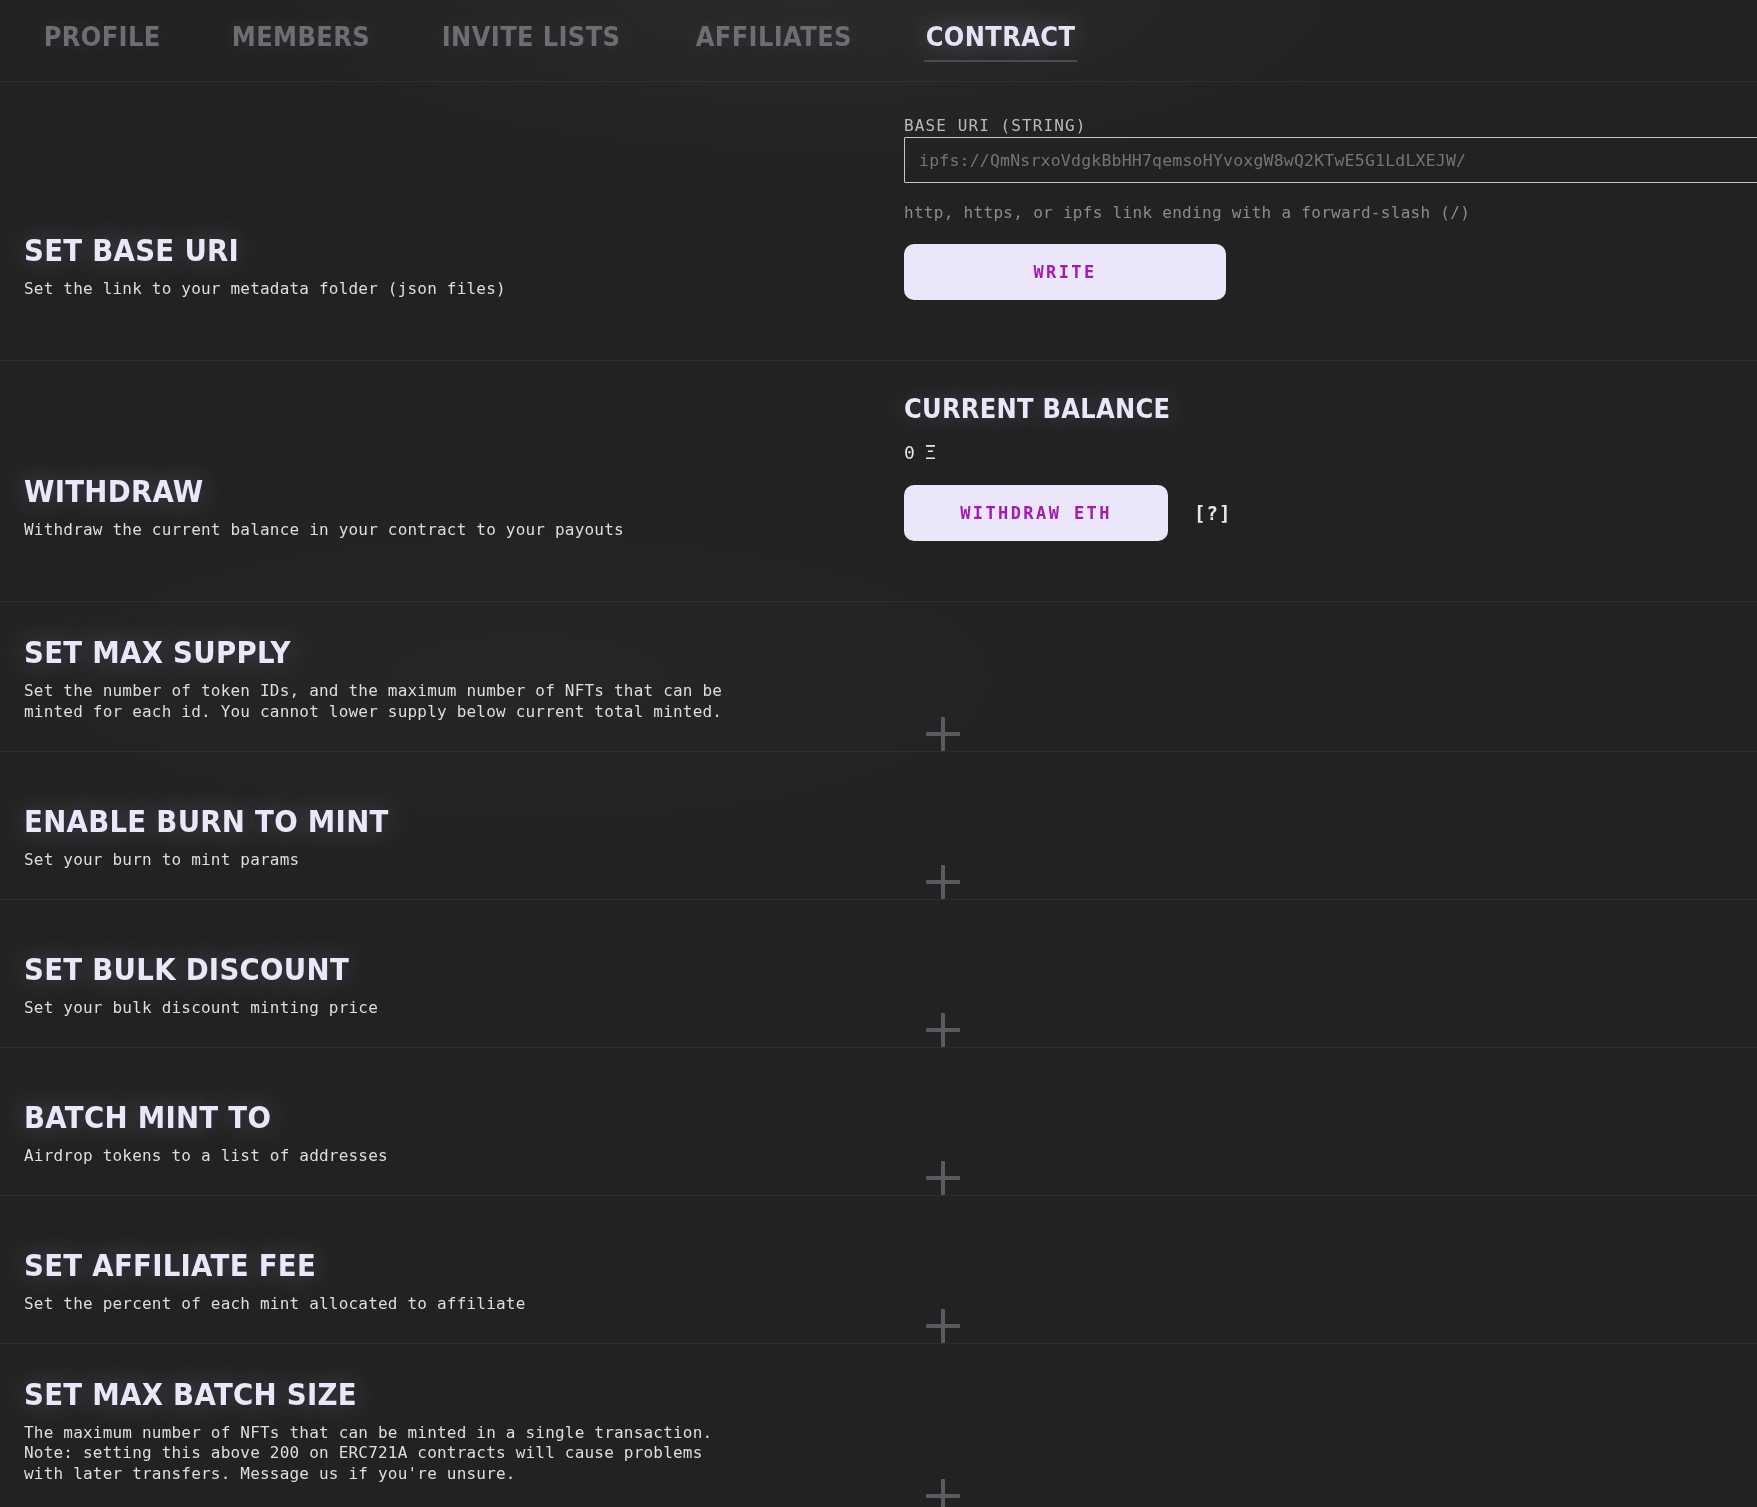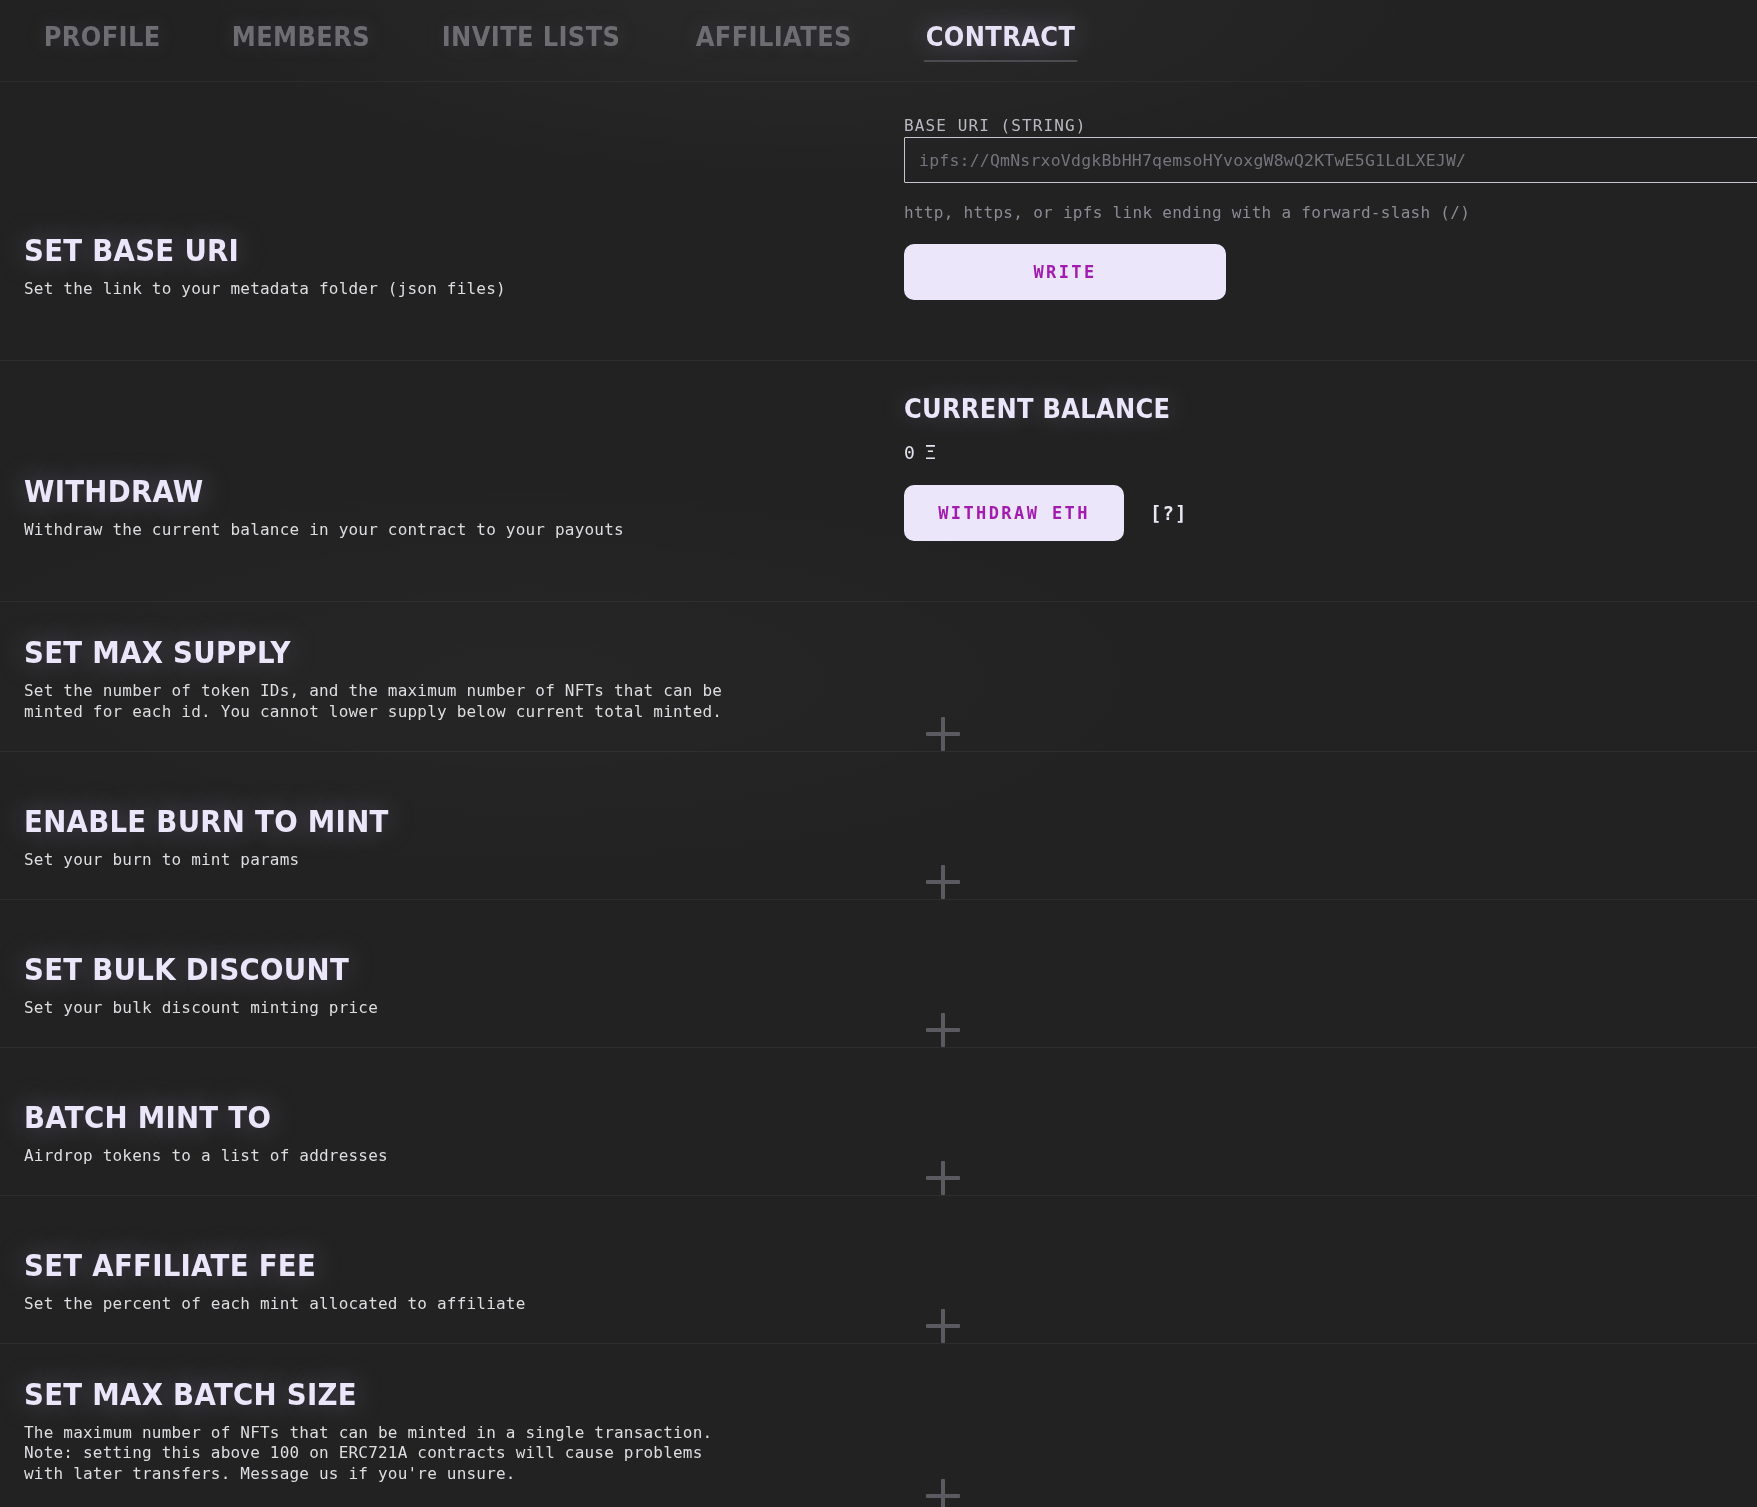--- a/index.html
+++ b/index.html
@@ -167,21 +167,21 @@
     font-family: "DejaVu Sans Mono", monospace;
     font-weight: 700;
     font-size: 17px;
     letter-spacing: 2.4px;
     cursor: pointer;
     display: inline-flex;
     align-items: center;
     justify-content: center;
   }
   .btn-write    { width: 322px; }
-  .btn-withdraw { width: 220px; }
+  .btn-withdraw { width: 264px; }
 
   .panel-title {
     font-family: "DejaVu Sans", sans-serif;
     font-weight: 800;
     font-size: 26px;
     letter-spacing: 0.3px;
     color: #ece6fa;
     transform: scaleX(0.93);
     transform-origin: left center;
     text-shadow: 0 0 26px rgba(200,190,240,0.3);
@@ -298,19 +298,19 @@
   </div>
   <div class="sec-right">
     <div class="plus-icon"></div>
   </div>
 </div>
 
 <div class="section sec-collapsed">
   <div class="sec-left">
     <div class="sec-title">SET MAX BATCH SIZE</div>
     <div class="sec-desc">The maximum number of NFTs that can be minted in a single transaction.
-Note: setting this above 100 on ERC721A contracts will cause problems
+Note: setting this above 200 on ERC721A contracts will cause problems
 with later transfers. Message us if you're unsure.</div>
   </div>
   <div class="sec-right">
     <div class="plus-icon"></div>
   </div>
 </div>
 
 </body></html>

